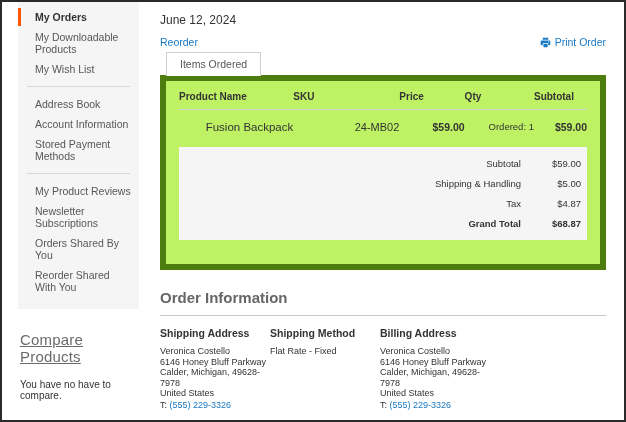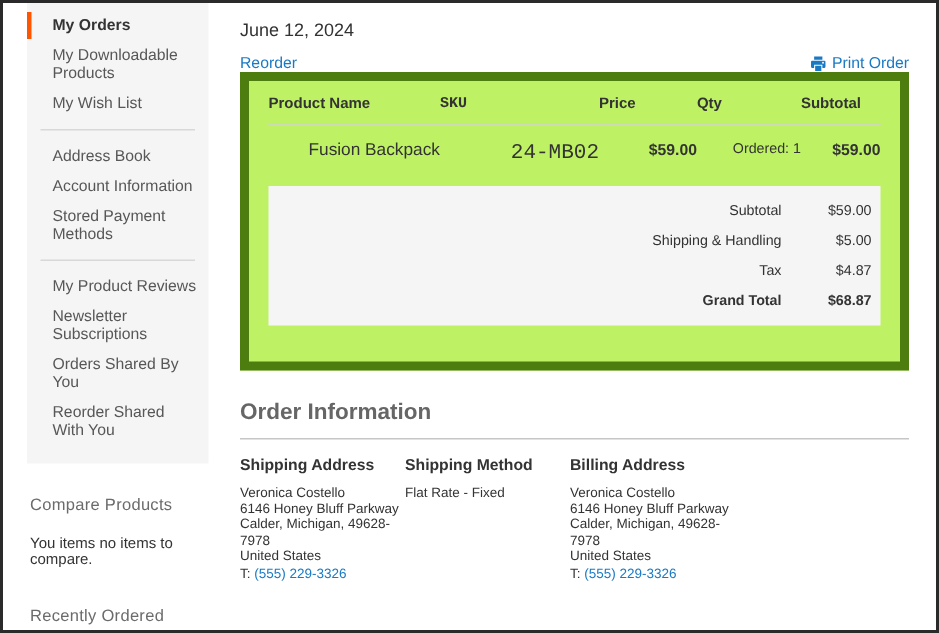--- a/index.html
+++ b/index.html
@@ -26,22 +26,23 @@
     color:#575757; cursor:pointer;
   }
   .nav-item.current { font-weight:bold; color:#333; }
   .nav-item.current::before {
     content:""; position:absolute; left:0; top:1px; bottom:1px; width:3px;
     background:#ff5501;
   }
   .nav-divider { border-top:1px solid #d8d8d8; margin:7px 9px; }
 
   .side-heading {
-    font-size:11px; color:#6b6b6b; font-weight:normal;
+    font-size:15px; color:#6b6b6b; font-weight:normal;
     letter-spacing:.2px;
+    text-decoration:underline;
   }
   .side-text { font-size:10px; color:#333; }
 
   .compare-block { margin-top:22px; padding-left:2px; }
   .compare-block .side-text { margin-top:14px; }
 
   .recent-block { margin-top:26px; padding-left:2px; }
   .link { color:#1979c3; text-decoration:none; cursor:pointer; }
 
   
@@ -65,26 +66,26 @@
     border:6px solid #4d7c0f;
     padding:0 13px 24px;
     background:#bef264;
   }
   .items-table { width:100%; border-collapse:collapse; }
   .items-table th {
     font-size:10px; color:#333; text-align:left;
     padding:10px 0 7px; border-bottom:1px solid #d1d1d1;
   }
   .items-table td { padding:11px 0 14px; vertical-align:top;text-align:right; }
-  .col-sku   { width:26%;font-family:Liberation Mono, monospace; }
+  .col-sku   { width:26%; }
   .col-price { width:16%; text-align:right; }
   .col-qty   { width:17%; text-align:right; }
   .col-sub   { width:13%; text-align:right; }
   .cell-product { font-size:11.5px; color:#333; }
-  .cell-sku { font-size:14px; color:#333;font-family:Liberation Mono, monospace; }
+  .cell-sku { font-size:11px; color:#333; }
   .cell-price, .cell-sub { font-size:10.5px; font-weight:bold; color:#333; }
   .cell-qty { font-size:9.5px; color:#333; }
 
   .totals { background:#f5f5f5; padding:6px 0 7px; }
   .total-row { display:flex; align-items:center; padding:4.5px 0; font-size:9.5px; }
   .total-label { flex:1; text-align:right; color:#333; }
   .total-value { width:66px; text-align:right; padding-right:6px; color:#333; }
   .total-row.grand .total-label, .total-row.grand .total-value { font-weight:bold; }
 
   .section { margin-top:19px; }
@@ -114,21 +115,21 @@
       <div class="nav-item">Stored Payment Methods</div>
       <div class="nav-divider"></div>
       <div class="nav-item">My Product Reviews</div>
       <div class="nav-item">Newsletter Subscriptions</div>
       <div class="nav-item">Orders Shared By You</div>
       <div class="nav-item">Reorder Shared With You</div>
     </div>
 
     <div class="compare-block">
       <div class="side-heading">Compare Products</div>
-      <div class="side-text">You items no items to compare.</div>
+      <div class="side-text">You have no have to compare.</div>
     </div>
 
     <div class="recent-block">
       <div class="side-heading">Recently Ordered</div>
 
     </div>
 
   </div>
 
   <div class="main">
@@ -139,20 +140,23 @@
       <a class="link">Reorder</a>
       <a class="link print-link">
         <svg width="11" height="11" viewBox="0 0 16 16">
           <path fill="#1979c3" d="M4 1h8v3H4zM2 5h12a1 1 0 0 1 1 1v5a1 1 0 0 1-1 1h-2v-3H4v3H2a1 1 0 0 1-1-1V6a1 1 0 0 1 1-1zm3 5h6v5H5z"></path>
           <circle cx="12.6" cy="7" r="0.9" fill="#fff"></circle>
         </svg>
         <span>Print Order</span>
       </a>
     </div>
 
+    <div class="tabs-row">
+      <div class="tab">Items Ordered</div>
+    </div>
 
     <div class="items-box">
       <table class="items-table">
         <thead>
           <tr>
             <th class="col-product">Product Name</th>
             <th class="col-sku">SKU</th>
             <th class="col-price">Price</th>
             <th class="col-qty">Qty</th>
             <th class="col-sub">Subtotal</th>

